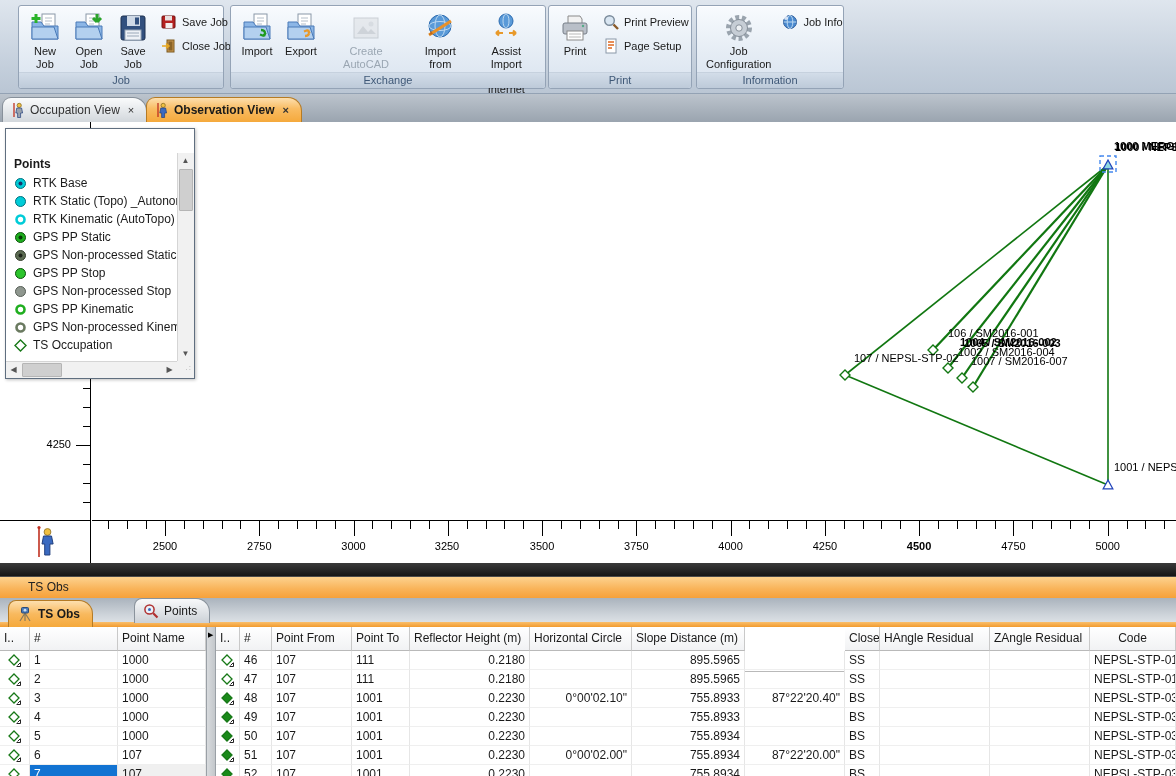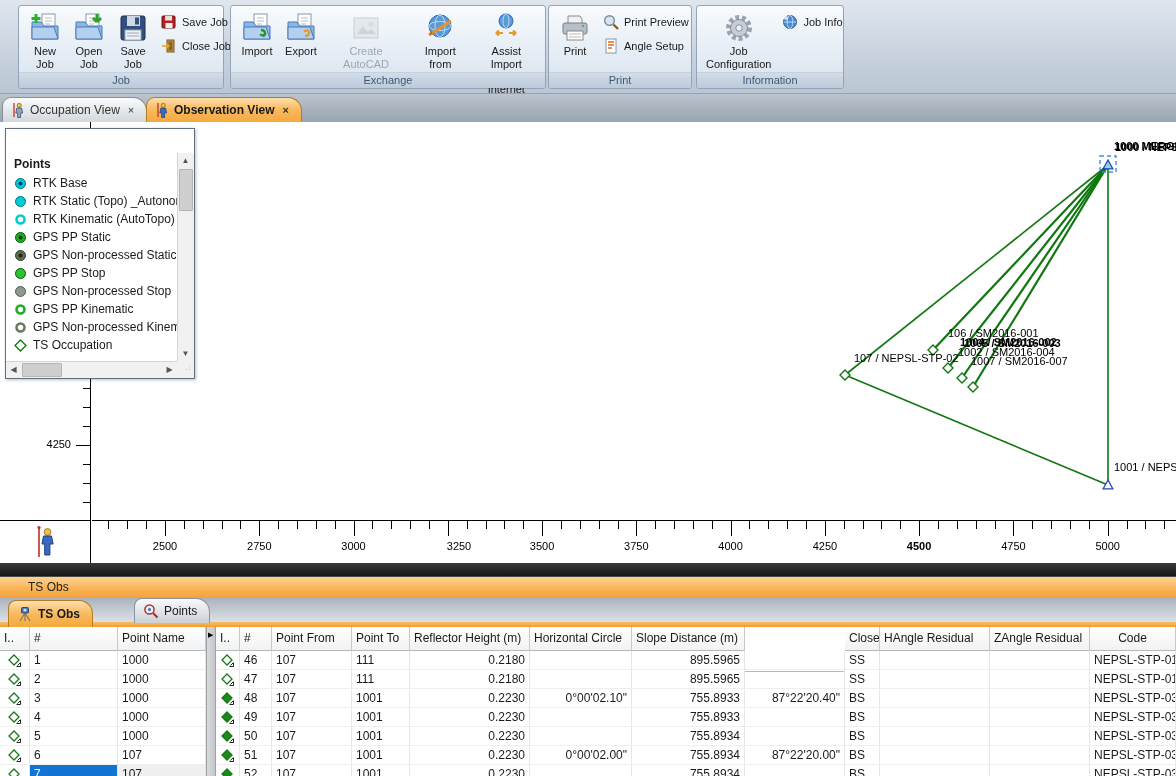--- a/index.html
+++ b/index.html
@@ -204,21 +204,21 @@
             </span>
             <span>Print Preview</span>
           </div>
           <div class="rbtn-small">
             <span class="sicon">
               <svg width="16" height="16" viewBox="0 0 16 16">
                 <rect x="3" y="1" width="10" height="14" fill="#fff" stroke="#8a98a8"></rect>
                 <path d="M5 4h6M5 7h6M5 10h4" stroke="#e06820" stroke-width="1.4"></path>
               </svg>
             </span>
-            <span>Angle Setup</span>
+            <span>Page Setup</span>
           </div>
         </div>
       </div>
       <div class="rg-caption">Print</div>
     </div>
     <div class="rgroup" style="left: 696px; width: 148px;">
       <div class="rg-items">
         <div class="rbtn-big"><div class="bicon"><svg width="32" height="32" viewBox="0 0 32 32">
               <circle cx="16" cy="16" r="10" fill="none" stroke="#9aa4ae" stroke-width="6" stroke-dasharray="3.6 2.6"></circle>
               <circle cx="16" cy="16" r="8.5" fill="#c6cdd5" stroke="#868f99"></circle>
@@ -359,21 +359,21 @@
     <div class="htick" style="left: 205px; height: 8px;"></div>
     <div class="htick" style="left: 223.8px; height: 8px;"></div>
     <div class="htick" style="left: 242.7px; height: 8px;"></div>
     <div class="htick" style="left: 261.5px; height: 15px;"></div>
     <div class="hlabel" style="left: 261.5px;">3000</div>
     <div class="htick" style="left: 280.4px; height: 8px;"></div>
     <div class="htick" style="left: 299.2px; height: 8px;"></div>
     <div class="htick" style="left: 318.1px; height: 8px;"></div>
     <div class="htick" style="left: 336.9px; height: 8px;"></div>
     <div class="htick" style="left: 355.8px; height: 15px;"></div>
-    <div class="hlabel" style="left: 367px;">3250</div>
+    <div class="hlabel" style="left: 355px;">3250</div>
     <div class="htick" style="left: 374.6px; height: 8px;"></div>
     <div class="htick" style="left: 393.5px; height: 8px;"></div>
     <div class="htick" style="left: 412.4px; height: 8px;"></div>
     <div class="htick" style="left: 431.2px; height: 8px;"></div>
     <div class="htick" style="left: 450.1px; height: 15px;"></div>
     <div class="hlabel" style="left: 450.1px;">3500</div>
     <div class="htick" style="left: 468.9px; height: 8px;"></div>
     <div class="htick" style="left: 487.8px; height: 8px;"></div>
     <div class="htick" style="left: 506.6px; height: 8px;"></div>
     <div class="htick" style="left: 525.5px; height: 8px;"></div>

